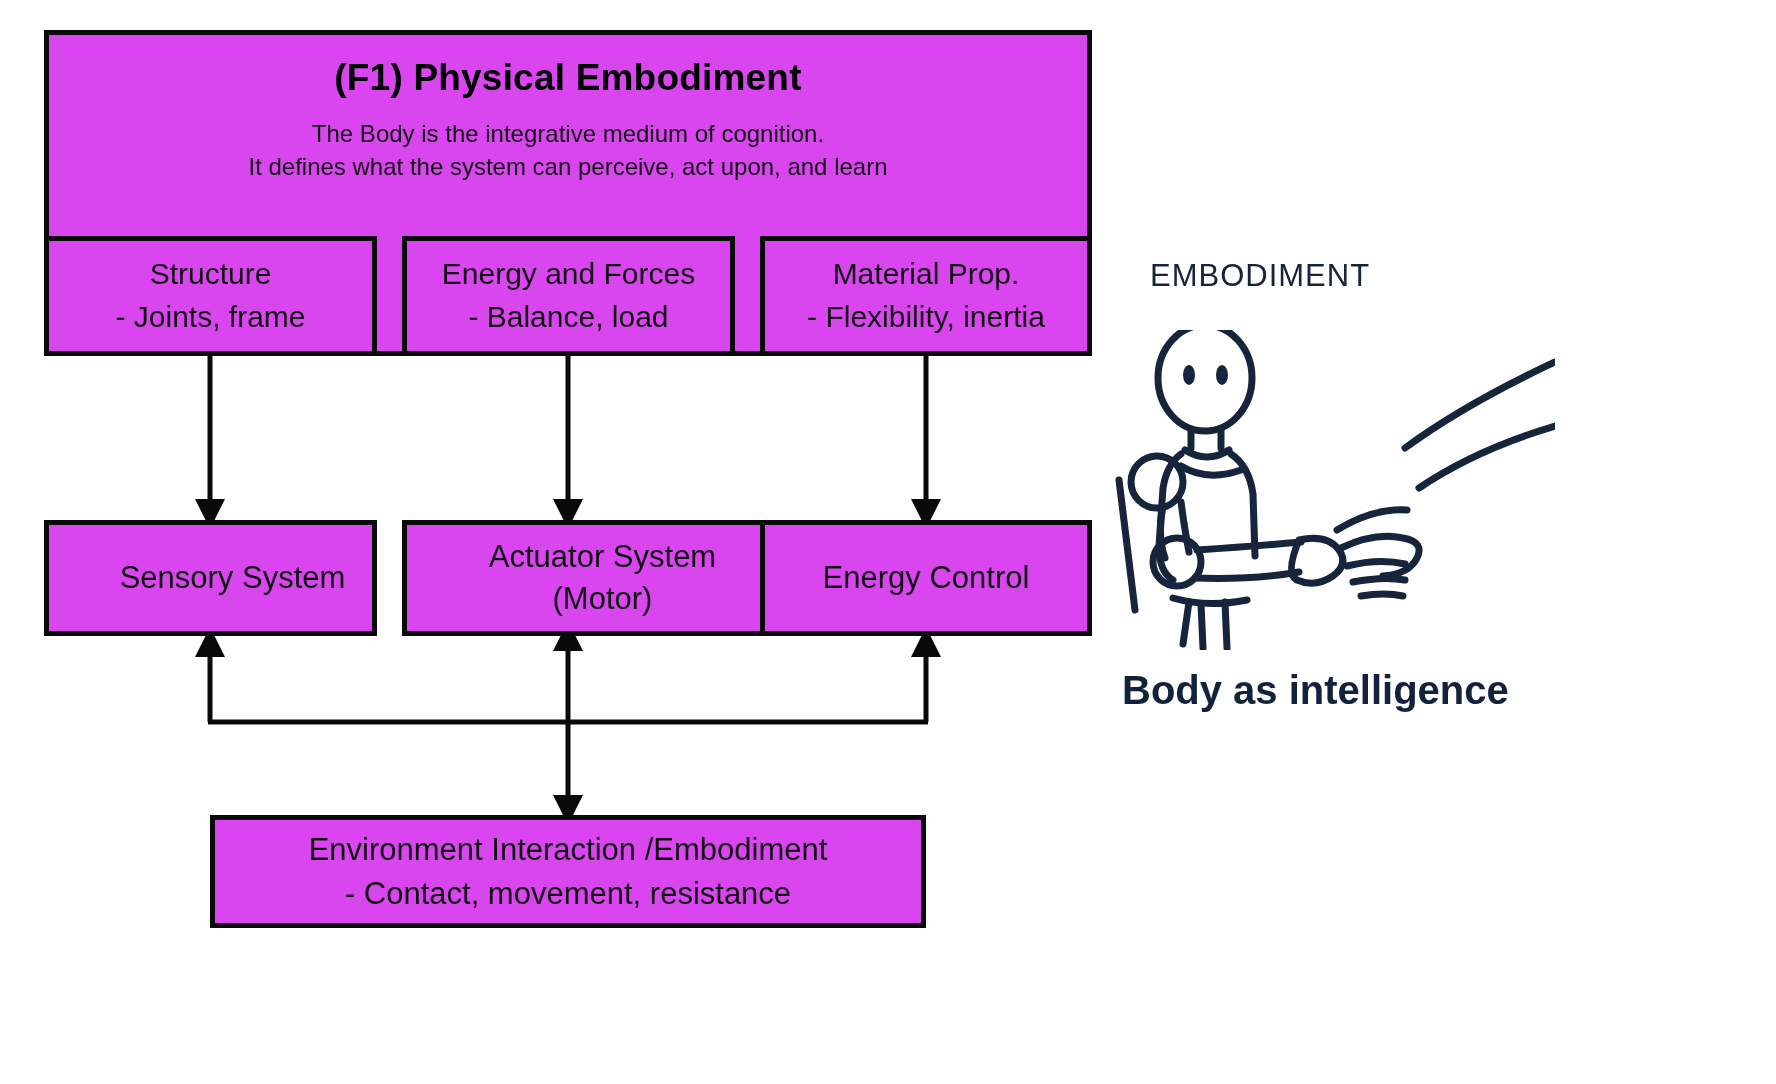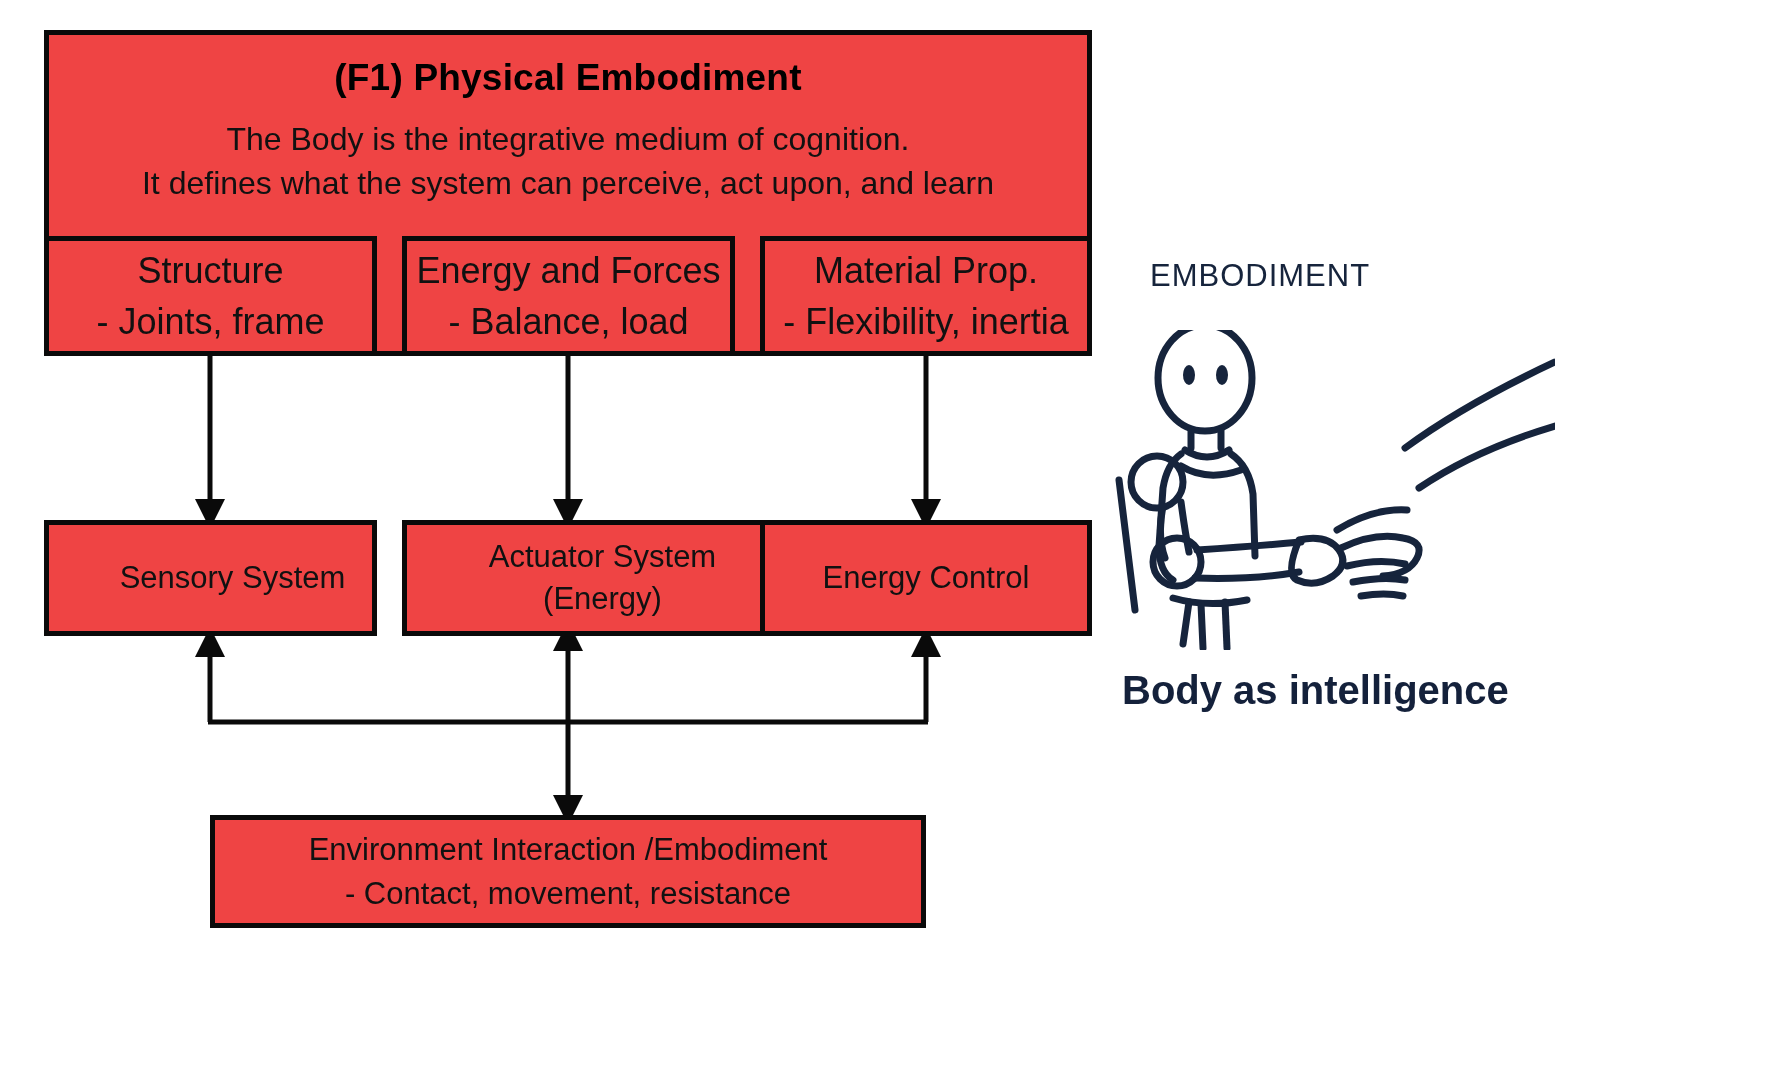--- a/index.html
+++ b/index.html
@@ -1,30 +1,30 @@
 <!DOCTYPE html>
 <html><head>
 <meta charset="utf-8">
 <style>
   html,body{margin:0;padding:0;background:#ffffff;}
   body{width:1776px;height:1084px;position:relative;overflow:hidden;
        font-family:"Liberation Sans","DejaVu Sans",sans-serif;color:#000;}
   #stage{position:absolute;left:0;top:0;width:1776px;height:1084px;}
 
-  .box{position:absolute;border:5px solid #0a0a0a;background:#ef4444;box-sizing:border-box;
+  .box{position:absolute;border:5px solid #0a0a0a;background:#d946ef;box-sizing:border-box;
        display:flex;flex-direction:column;align-items:center;justify-content:center;}
 
   
   #f1-box{left:44px;top:30px;width:1048px;height:326px;justify-content:flex-start;}
   #f1-title{font-size:37px;font-weight:bold;margin-top:22px;letter-spacing:.2px;color:#000;}
-  #f1-desc{margin-top:18px;text-align:center;font-size:32px;line-height:1.38;color:#111;}
+  #f1-desc{margin-top:18px;text-align:center;font-size:24px;line-height:1.38;color:#111;}
   #f1-desc div{white-space:nowrap;}
 
   
-  .subbox{height:120px;top:236px;font-size:36px;line-height:1.42;text-align:right;color:#111;}
+  .subbox{height:120px;top:236px;font-size:30px;line-height:1.42;text-align:right;color:#111;}
   #sub-0{left:44px;width:333px;}
   #sub-1{left:402px;width:333px;}
   #sub-2{left:760px;width:332px;}
   .subbox div{white-space:nowrap;}
 
   
   .midbox{top:520px;height:116px;font-size:31px;line-height:1.35;text-align:center;color:#111;}
   #mid-0{left:44px;width:333px;padding-left:44px;}
   #mid-1{left:402px;width:401px;}
   #mid-2{left:760px;width:332px;}
@@ -86,21 +86,21 @@
   <div class="box subbox" id="sub-2">
     <div>Material Prop.</div>
     <div>- Flexibility, inertia</div>
   </div>
 
   <div class="box midbox" id="mid-0">
     <div>Sensory System</div>
   </div>
   <div class="box midbox" id="mid-1">
     <div>Actuator System</div>
-    <div>(Energy)</div>
+    <div>(Motor)</div>
   </div>
   <div class="box midbox" id="mid-2">
     <div>Energy Control</div>
   </div>
 
   <div class="box" id="bottom-box">
     <div>Environment Interaction /Embodiment</div>
     <div>- Contact, movement, resistance</div>
   </div>
 

